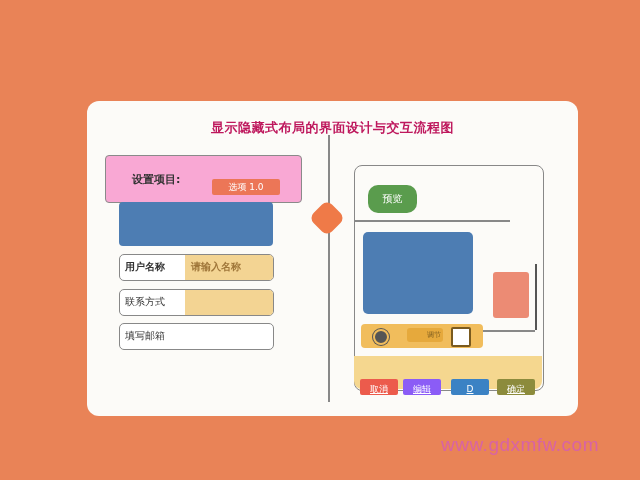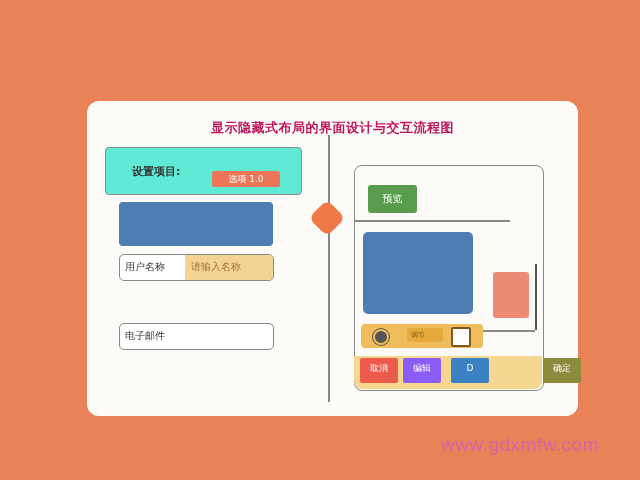--- a/index.html
+++ b/index.html
@@ -10,22 +10,22 @@
     }
     .card {
       position:absolute; left:87px; top:101px; width:491px; height:315px;
       background:#fcfbf8; border-radius:12px;
     }
     .title {
       position:absolute; left:0; width:100%; top:18px; text-align:center;
       font-size:13px; font-weight:bold; color:#be185d; letter-spacing:0.5px;
     }
     .bubble {
-      position:absolute; left:18px; top:46px; width:195px; height:46px;
-      border:1.5px solid #8a8a8a; border-radius:4px; background:#5eead4;
+      position:absolute; left:18px; top:54px; width:195px; height:46px;
+      border:1.5px solid #8a8a8a; border-radius:4px; background:#f9a8d4;
     }
     .bubble-label { position:absolute; left:26px; top:16px; font-size:11px; font-weight:bold; color:#333; }
     .bubble-tag {
       position:absolute; left:106px; top:14px; width:68px; height:16px;
       background:#ec7657; color:#fff; font-size:9px; line-height:16px; text-align:center; border-radius:2px;margin-top:9px;
     }
     .blue-bar {
       position:absolute; left:32px; top:101px; width:154px; height:44px;
       background:#4d7db3; border-radius:4px;
     }
@@ -42,21 +42,21 @@
     .diamond {
       position:absolute; left:227px; top:104px; width:26px; height:26px;
       background:#ef7a48; border-radius:7px; transform:rotate(45deg);
     }
     .right-panel {
       position:absolute; left:267px; top:64px; width:188px; height:224px;
       border:1.5px solid #888; border-radius:8px; background:#fcfbf8;
     }
     .green-badge {
       position:absolute; left:13px; top:19px; width:49px; height:28px;
-      background:#5a9c4d; color:#fff; font-size:10px; line-height:28px; text-align:center; border-radius:3px;
+      background:#5a9c4d; color:#fff; font-size:10px; line-height:28px; text-align:center; border-radius:10px;
     }
     .hline { position:absolute; left:0; top:54px; width:155px; height:1.5px; background:#888; }
     .big-blue {
       position:absolute; left:8px; top:66px; width:110px; height:82px;
       background:#4d7db3; border-radius:5px;
     }
     .salmon {
       position:absolute; left:138px; top:106px; width:36px; height:46px;
       background:#ec8b74; border-radius:3px;
     }
@@ -65,57 +65,61 @@
     .tool-row {
       position:absolute; left:6px; top:158px; width:122px; height:24px;
       background:#f1bd5c; border-radius:4px;
     }
     .tool-icon {
       position:absolute; left:12px; top:5px; width:12px; height:12px; border-radius:50%;
       background:#555; border:2px solid #f1bd5c; box-shadow:0 0 0 1px #555;
     }
     .tool-slider {
       position:absolute; left:46px; top:4px; width:36px; height:14px; background:#e6a93c; border-radius:3px;
-      font-size:7px; color:#7a5a1e; text-align:right; line-height:14px; padding-right:18px; box-sizing:border-box;
+      font-size:7px; color:#7a5a1e; text-align:right; line-height:14px; padding-right:2px; box-sizing:border-box;
     }
     .tool-doc {
       position:absolute; left:90px; top:3px; width:16px; height:16px; background:#fff; border:2px solid #7a5a1e; border-radius:2px;
     }
     .btn-strip {
       position:absolute; left:-1px; top:190px; width:188px; height:33px;
       background:#f5d78f; border-radius:0 0 8px 8px;
     }
     .btn {
-      position:absolute; top:2px; width:38px; height:25px; border-radius:2px;
-      font-size:9px; color:#fff; text-align:center; line-height:20px;
+      position:absolute; top:23px; width:38px; height:16px; border-radius:2px;
+      font-size:9px; color:#fff; text-align:center; line-height:20px;text-decoration:underline;
     }
     .watermark {
       position:absolute; left:441px; top:434px; font-size:19px; color:#d863a5; letter-spacing:0.5px;
       font-family:Liberation Sans, sans-serif;
     }
   </style>
 </head>
 <body>
 
 <div class="card">
   <div class="title">显示隐藏式布局的界面设计与交互流程图</div>
 
   <div class="bubble">
     <span class="bubble-label">设置项目:</span>
     <span class="bubble-tag">选项 1.0</span>
   </div>
 
   <div class="blue-bar"></div>
 
-  <div class="row" style="top:153px;">
+  <div class="row" style="top:153px;font-weight:bold;">
     <span class="lbl">用户名称</span>
     <span class="val">请输入名称</span>
   </div>
+  <div class="row" style="top:188px;">
+    <span class="lbl">联系方式</span>
+    <span class="val"></span>
+  </div>
   <div class="row" style="top:222px;">
-    <span class="lbl">电子邮件</span>
+    <span class="lbl">填写邮箱</span>
   </div>
 
   <div class="divider"></div>
   <div class="diamond"></div>
 
   <div class="right-panel">
     <div class="green-badge">预览</div>
     <div class="hline"></div>
     <div class="big-blue"></div>
     <div class="salmon"></div>
@@ -125,18 +129,18 @@
     <div class="tool-row">
       <span class="tool-icon"></span>
       <span class="tool-slider">调节</span>
       <span class="tool-doc"></span>
     </div>
 
     <div class="btn-strip">
       <span class="btn" style="left:6px;background:#ec5b4c;">取消</span>
       <span class="btn" style="left:49px;background:#8b5cf6;">编辑</span>
       <span class="btn" style="left:97px;background:#3b82c4;">D</span>
-      <span class="btn" style="left:143px;background:#8c8b3c;margin-left:46px;">确定</span>
+      <span class="btn" style="left:143px;background:#8c8b3c;">确定</span>
     </div>
   </div>
 </div>
 
 <div class="watermark">www.gdxmfw.com</div>
 
 </body></html>

